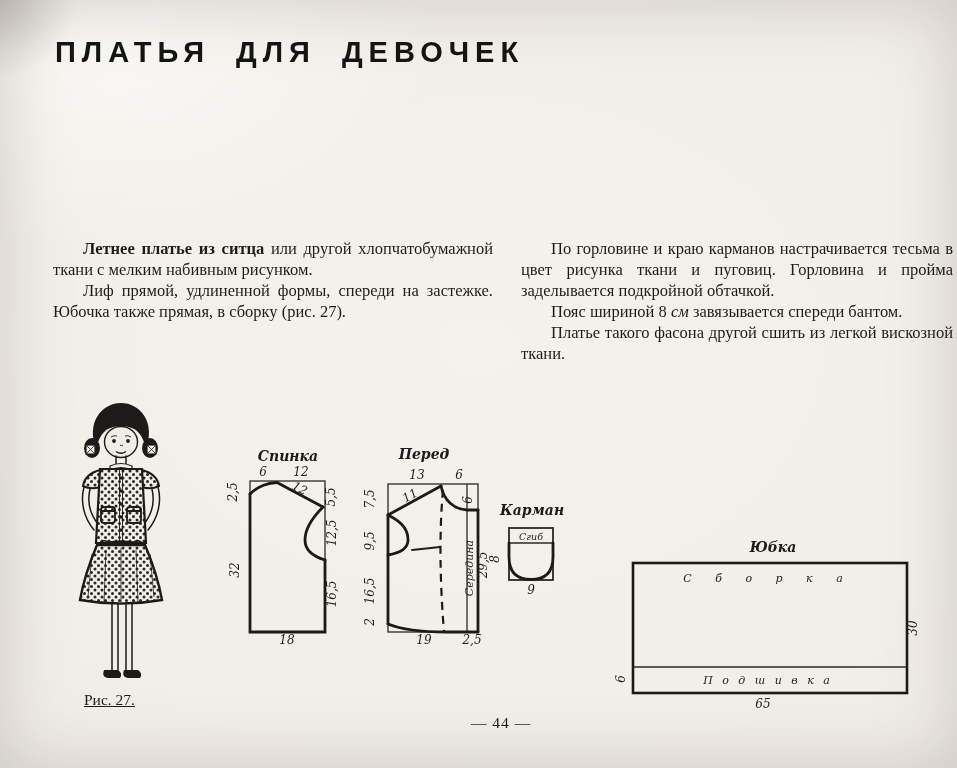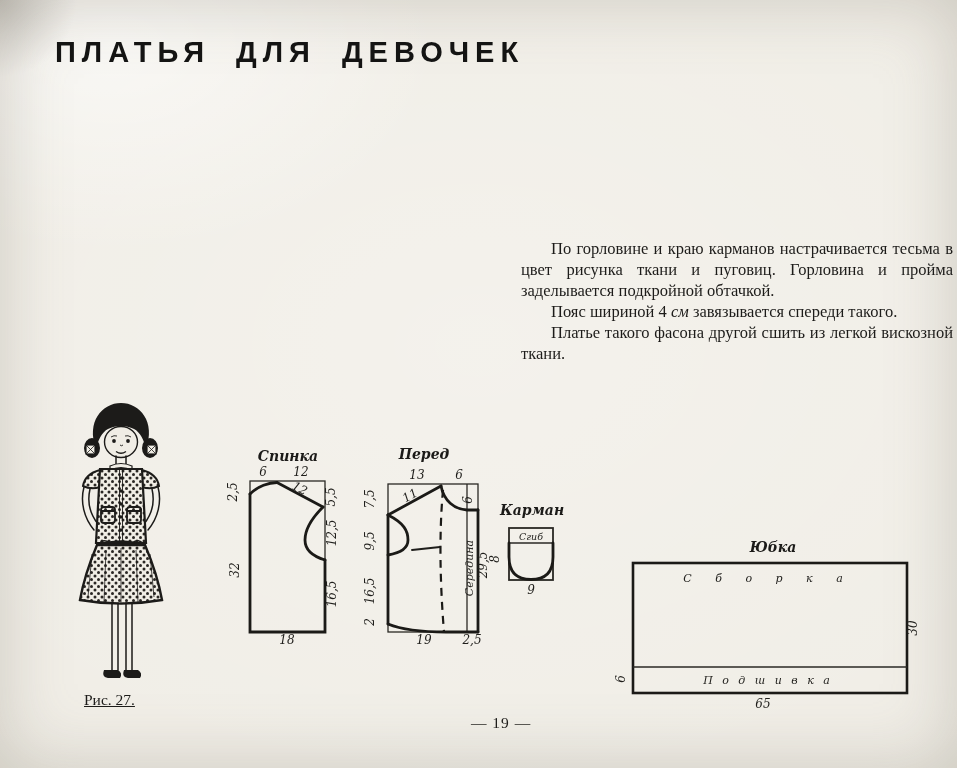--- a/index.html
+++ b/index.html
@@ -38,24 +38,28 @@
   .dg-mid{font:italic 11px "DejaVu Serif", serif;fill:#1f1e1b;}
   .girl-line{stroke:#1c1b19;fill:none;stroke-width:1.5;stroke-linecap:round;}
 </style>
 </head>
 <body>
 
 <div class="page">
 
   <div class="title">ПЛАТЬЯ ДЛЯ ДЕВОЧЕК</div>
 
+  <div class="col col-left">
+    <p><b>Летнее платье из ситца</b><span> или другой хлопчатобумажной ткани с мелким набивным рисунком.</span></p>
+    <p>Лиф прямой, удлиненной формы, спереди на застежке. Юбочка также прямая, в сборку (рис. 27).</p>
+  </div>
 
   <div class="col col-right">
     <p>По горловине и краю карманов настрачивается тесьма в цвет рисунка ткани и пуговиц. Горловина и пройма заделывается подкройной обтачкой.</p>
-    <p><span>Пояс шириной 4 </span><i>см</i><span> завязывается спереди такого.</span></p>
+    <p><span>Пояс шириной 8 </span><i>см</i><span> завязывается спереди бантом.</span></p>
     <p>Платье такого фасона другой сшить из легкой вискозной ткани.</p>
   </div>
 
   <svg style="left:58px;top:392px;" width="135" height="302" viewBox="0 0 135 302">
     <defs>
       <pattern id="dotpat" width="7" height="7" patternUnits="userSpaceOnUse">
         <rect width="7" height="7" fill="#f0ede5"></rect>
         <circle cx="2" cy="2" r="1.5" fill="#2a2724"></circle>
         <circle cx="5.5" cy="5.5" r="1.5" fill="#2a2724"></circle>
       </pattern>
@@ -170,15 +174,15 @@
     <text class="dg-title" x="165" y="17" text-anchor="middle">Юбка</text>
     <rect class="thick" x="25" y="28" width="274" height="130" style="stroke-width:2.6"></rect>
     <path class="thin" d="M25,132 L299,132"></path>
     <text class="dg-mid" x="160" y="47" text-anchor="middle" style="letter-spacing:10px">С б о р к а</text>
     <text class="dg-mid" x="160" y="149" text-anchor="middle" style="letter-spacing:3px">П о д ш и в к а</text>
     <text class="dg-label" x="309" y="93" text-anchor="middle" transform="rotate(-90 309 93)">30</text>
     <text class="dg-label" x="17" y="144" text-anchor="middle" transform="rotate(-90 17 144)">6</text>
     <text class="dg-label" x="155" y="173" text-anchor="middle">65</text>
   </svg>
 
-  <div class="page-number">— 19 —</div>
+  <div class="page-number">— 44 —</div>
 
 </div>
 
 </body></html>

